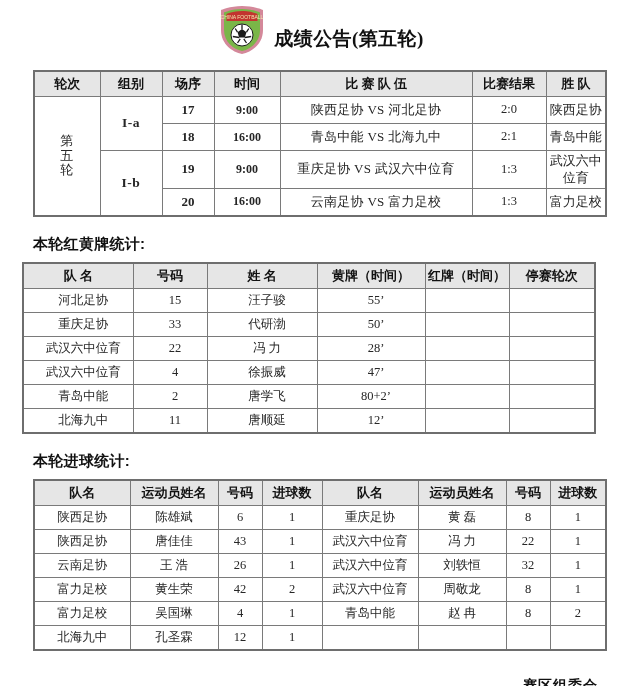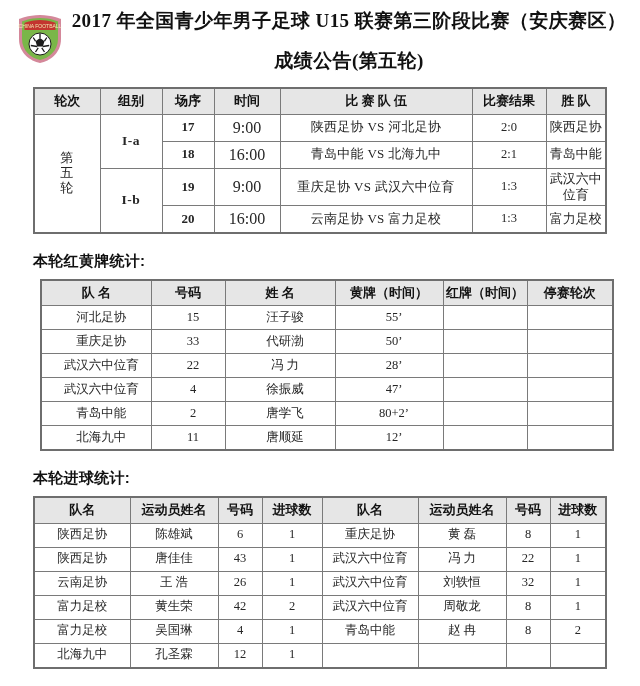--- a/index.html
+++ b/index.html
@@ -67,37 +67,37 @@
   .match-wrap{margin:10px 0 0 33px;border-radius:7px;}
   #match-table{width:574px;}
   #match-table tbody td{height:22px;}
   .round-cell{
     font-size:13px;line-height:1.15;
     letter-spacing:1px;
   }
   .round-cell span{display:block;}
   .group-cell{font-weight:bold;font-size:13.5px;letter-spacing:.5px;}
   .seq-cell{font-weight:bold;font-size:13px;}
-  .time-cell{font-size:16px;}
+  .time-cell{font-size:12px;font-weight:bold;}
   .teams-cell{font-size:13px;letter-spacing:.3px;}
   .score-cell{font-size:12.5px;}
   .winner-cell{font-size:13px;}
 
   
   .section-label{
     margin:18px 0 8px 33px;
     font-size:15px;
     font-weight:bold;
     font-family:"Liberation Sans","DejaVu Sans",sans-serif;
     letter-spacing:.3px;
     color:#111;
   }
 
   
-  .cards-wrap{margin-left:40px;}
+  .cards-wrap{margin-left:22px;}
   #cards-table{width:574px;}
   #cards-table tbody td{height:19px;padding-left:11px;}
 
   
   .goals-wrap{margin-left:33px;}
   #goals-table{width:574px;}
   #goals-table tbody td{height:19px;}
 
   
   .footer{
@@ -122,21 +122,20 @@
         <path d="M26 2 C38 2 47 6 47 6 L47 26 C47 40 36 48 26 50 C16 48 5 40 5 26 L5 6 C5 6 14 2 26 2 Z" fill="#d4889a"></path>
         <path d="M26 5 C36.5 5 44 8.5 44 8.5 L44 26 C44 38 34.5 45.2 26 47 C17.5 45.2 8 38 8 26 L8 8.5 C8 8.5 15.5 5 26 5 Z" fill="#7ab648"></path>
         <path d="M26 7 C35 7 41.5 10 41.5 10 L41.5 17 L10.5 17 L10.5 10 C10.5 10 17 7 26 7 Z" fill="#c3342f"></path>
         <text x="26" y="14.5" font-size="5" fill="#f2e9b0" text-anchor="middle" font-family="'Liberation Sans',sans-serif">CHINA FOOTBALL</text>
         <circle cx="26" cy="31" r="11" fill="#ffffff" stroke="#1b1b1b" stroke-width="1"></circle>
         <polygon points="26,25 30.5,28.2 28.8,33.5 23.2,33.5 21.5,28.2" fill="#1b1b1b"></polygon>
         <path d="M26 20.5 L26 25 M32.8 24.5 L30.5 28.2 M35.2 32.5 L28.8 33.5 M30.5 39 L27.8 34.8 M21.5 39 L24.2 34.8 M16.8 32.5 L23.2 33.5 M19.2 24.5 L21.5 28.2" stroke="#1b1b1b" stroke-width="1.3" fill="none"></path>
       </svg>
     </div>
     <div class="title-block">
-      <div class="title-line1">2017 年全国青少年男子足球 U15 联赛第三阶段比赛（安庆赛区）</div>
       <div class="title-line2">成绩公告(第五轮)</div>
     </div>
   </div>
 
   <div class="match-wrap">
     <table class="outer" id="match-table">
       <colgroup>
         <col style="width:66px">
           <col style="width:62px">
           <col style="width:52px">

